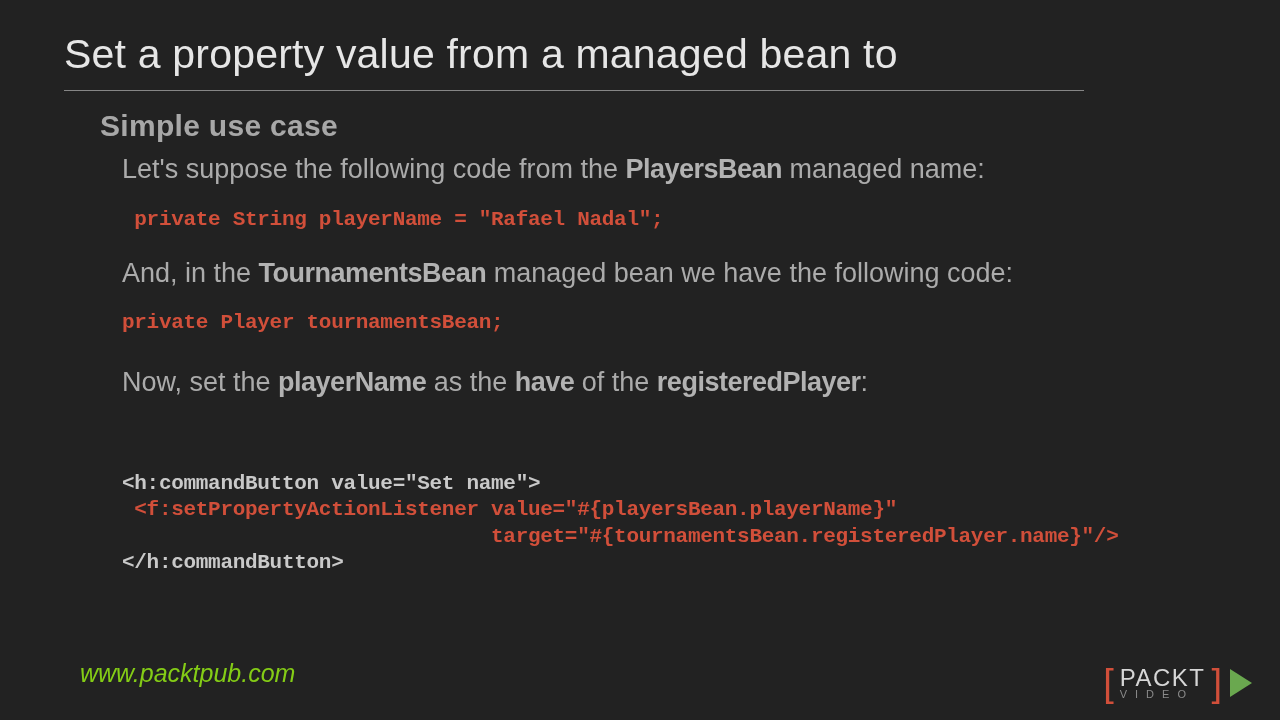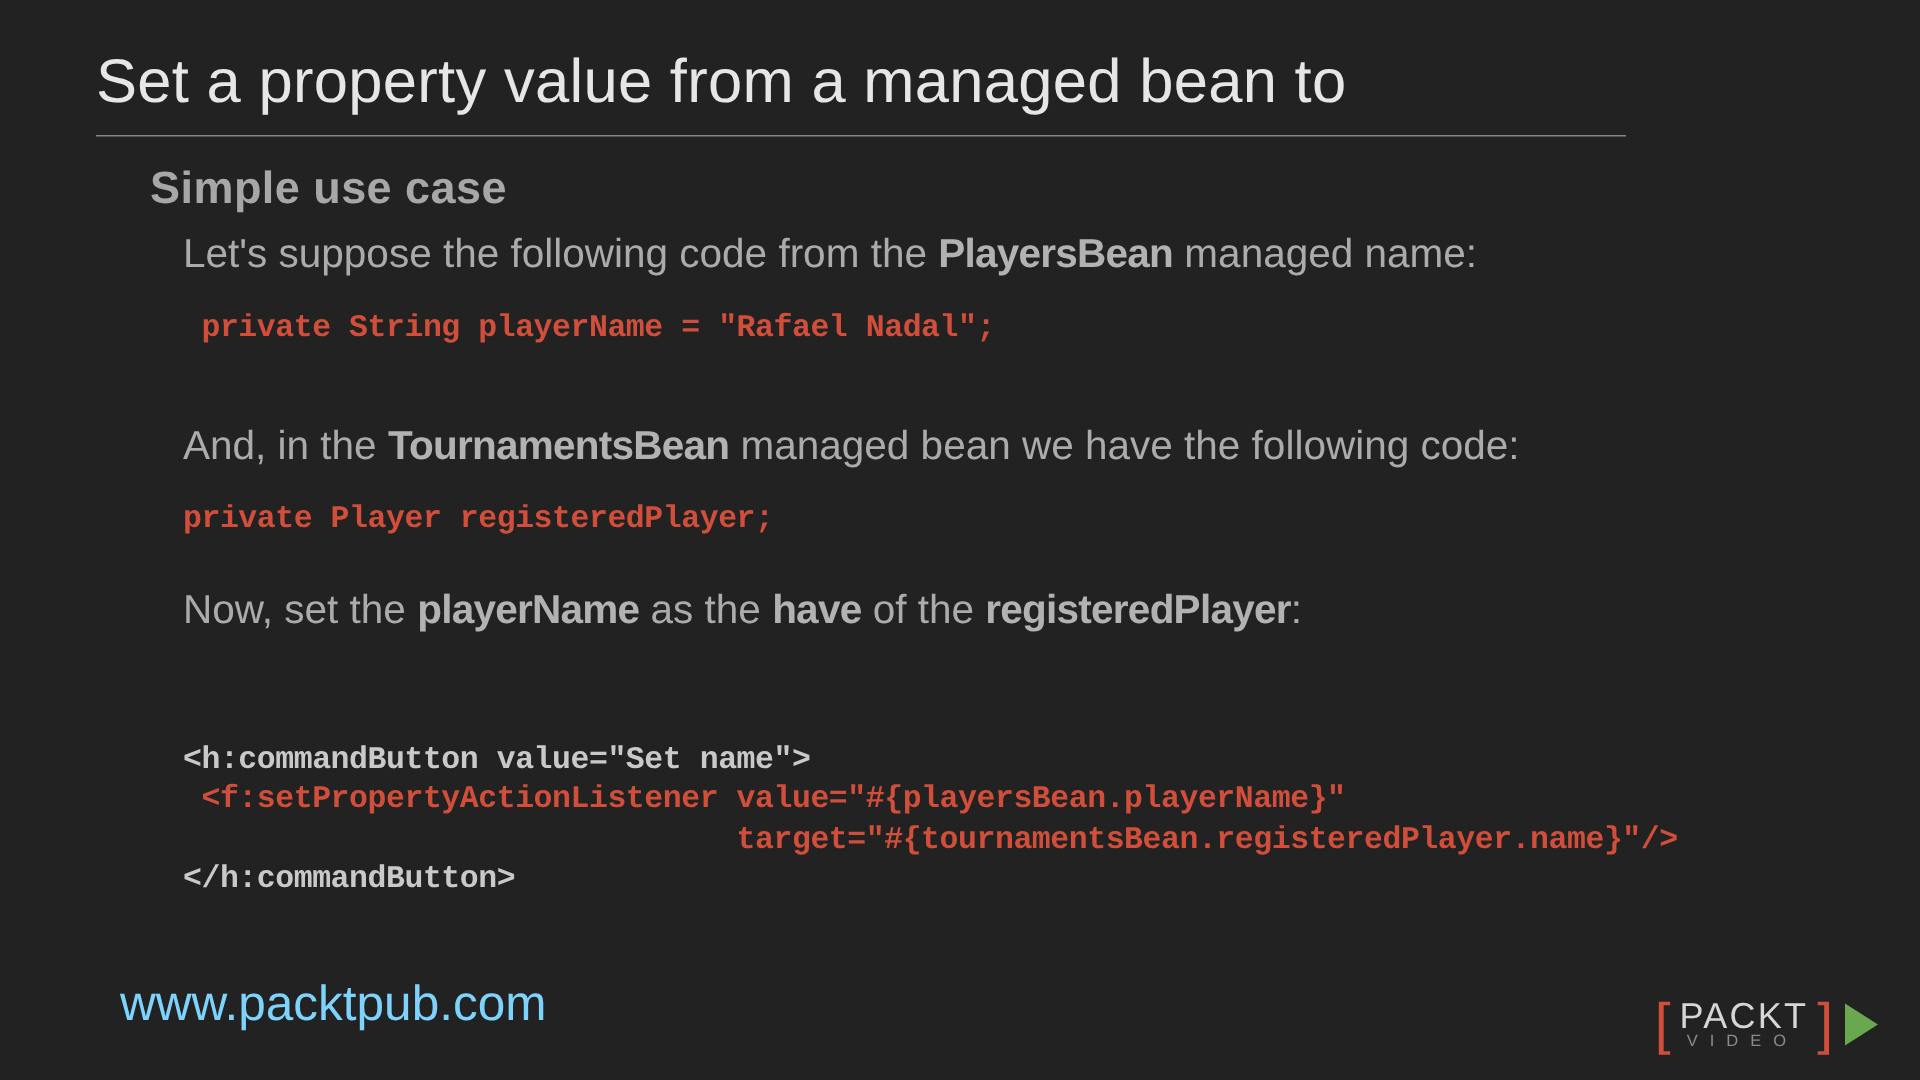--- a/index.html
+++ b/index.html
@@ -70,36 +70,37 @@
     letter-spacing: -0.3px;
     white-space: pre;
     line-height: 1.25;
   }
   .code-block .gray { color: #c9c9c9; }
   .code-block .red { color: #d14f3a; }
   .footer-url {
     position: absolute;
     left: 80px;
     bottom: 32px;
-    color: #7dd3fc;
-    font-size: 33px;
+    color: #84cc16;
+    font-size: 25px;
     font-weight: 400;
+    font-style: italic;
   }
   .logo {
     position: absolute;
     right: 28px;
     bottom: 18px;
     display: flex;
     align-items: center;
     gap: 6px;
   }
   .logo-text {
     display: flex;
     flex-direction: column;
-    align-items: center;
+    align-items: flex-start;
     line-height: 0.92;
   }
   .logo-top {
     color: #d6d6d6;
     font-size: 24px;
     font-weight: 300;
     letter-spacing: 1.5px;
     font-family: "Segoe UI", Arial, sans-serif;
   }
   .logo-bot {
@@ -134,25 +135,25 @@
 
   <div class="section">
     <div class="subhead">Simple use case</div>
 
     <div class="body-text">
       <span>Let's suppose the following code from the </span><span class="mono-inline">PlayersBean</span><span> managed name:</span>
     </div>
 
     <div class="code-red"> private String playerName = "Rafael Nadal";</div>
 
-    <div class="body-text" style="margin-top:48px">
+    <div class="body-text" style="margin-top:24px">
       <span>And, in the </span><span class="mono-inline">TournamentsBean</span><span> managed bean we have the following code:</span>
     </div>
 
-    <div class="code-red">private Player registeredPlayer;</div>
+    <div class="code-red">private Player tournamentsBean;</div>
 
     <div class="body-text" style="margin-top:30px">
       <span>Now, set the </span><span class="mono-inline">playerName</span><span> as the </span><span class="mono-inline">have</span><span> of the </span><span class="mono-inline">registeredPlayer</span><span>:</span>
     </div>
 
     <div class="code-block">
 <span class="gray">&lt;h:commandButton value="Set name"&gt;</span>
 <span class="red"> &lt;f:setPropertyActionListener value="#{playersBean.playerName}"</span>
 <span class="red">                              target="#{tournamentsBean.registeredPlayer.name}"/&gt;</span>
 <span class="gray">&lt;/h:commandButton&gt;</span>

